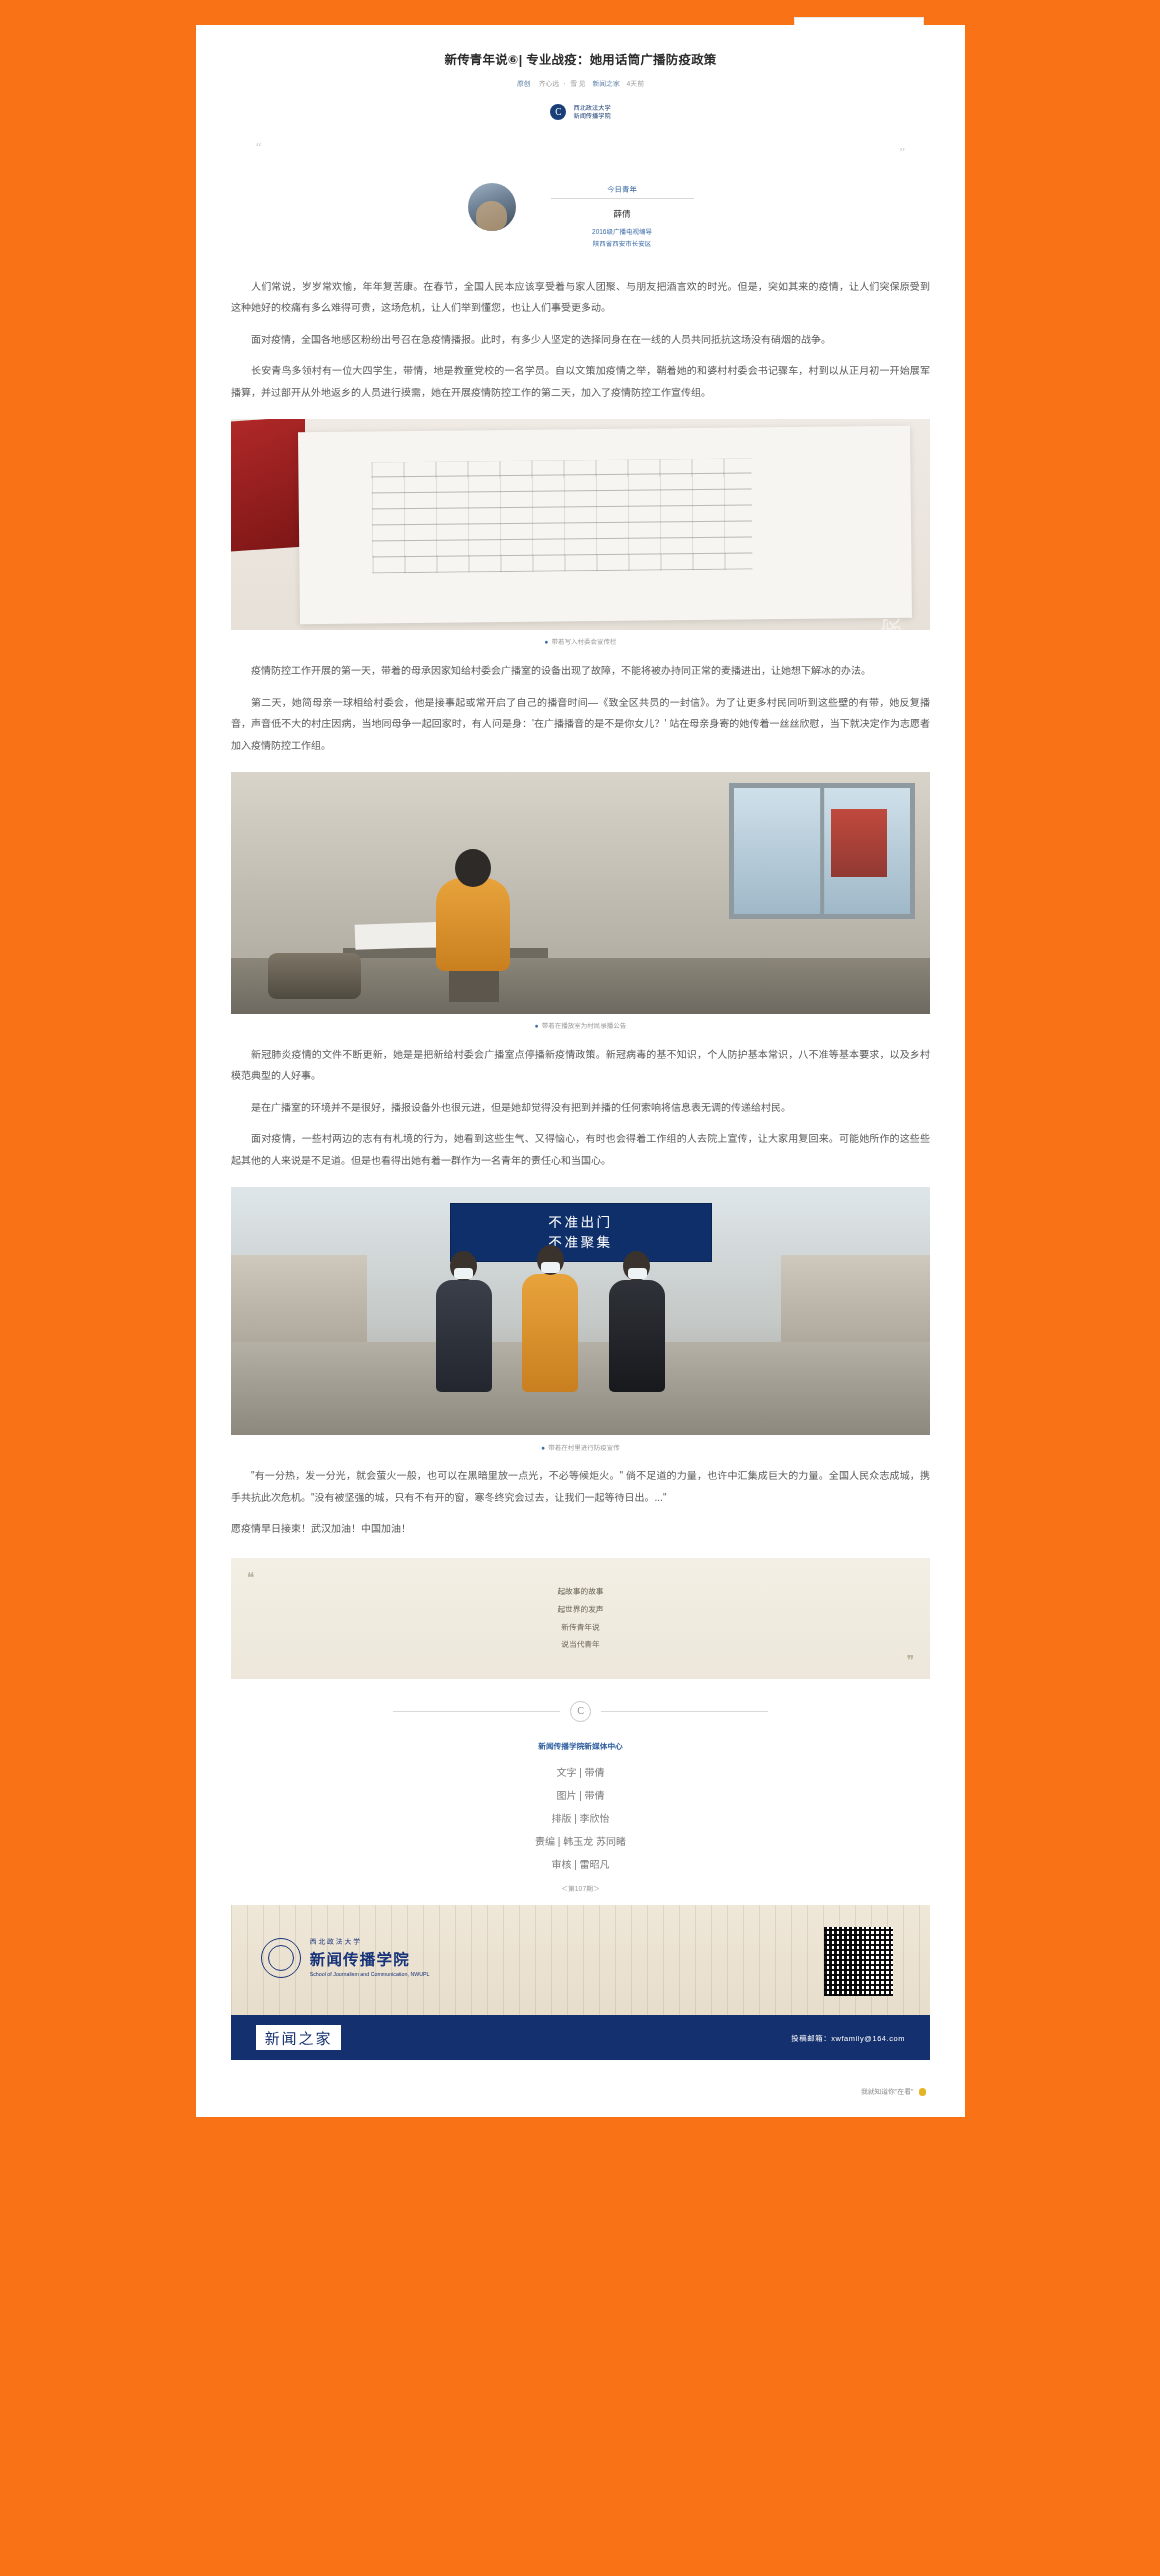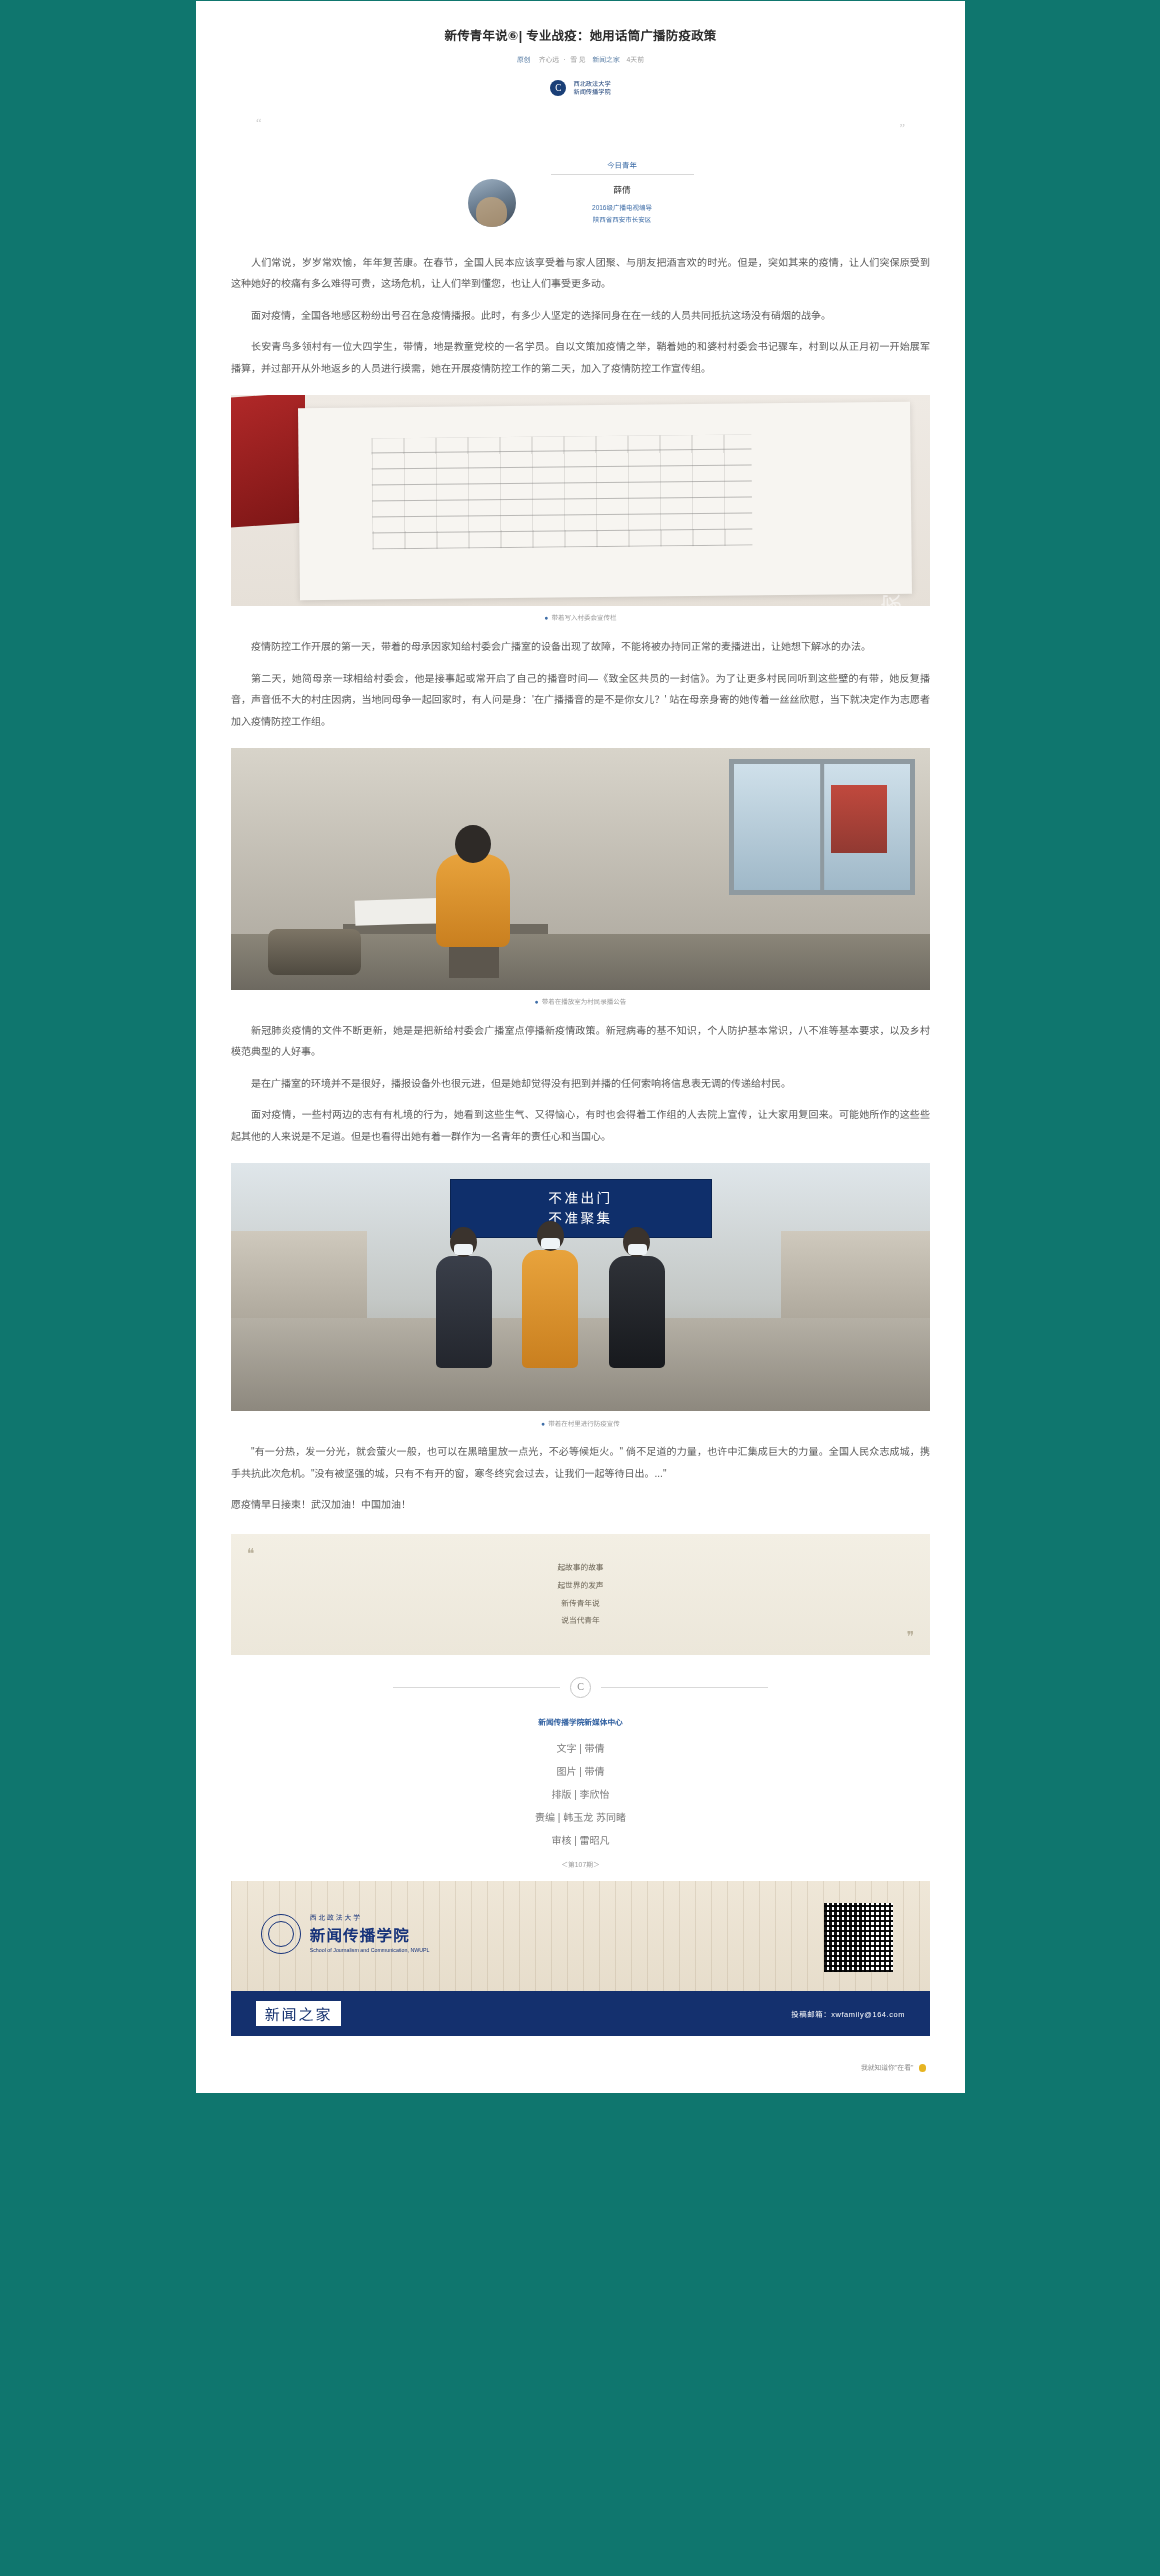--- a/index.html
+++ b/index.html
@@ -9,24 +9,24 @@
     font-family: "Liberation Sans", "DejaVu Sans", sans-serif;
   }
   body {
     width: 1161px;
     min-height: 2576px;
     position: relative;
   }
   .page {
     width: 1161px;
     min-height: 2576px;
-    background: #0f766e;
+    background: #f97316;
     position: relative;
     box-sizing: border-box;
-    padding-top: 1px;
+    padding-top: 25px;
   }
   .article {
     width: 769px;
     margin: 0 auto;
     background: #ffffff;
     padding: 25px 35px 18.6px 35px;
     box-sizing: border-box;
     position: relative;
   }
   .qr-float {
@@ -133,21 +133,21 @@
     position: absolute;
     font-size: 12.4px;
     color: #cfcfcf;
     font-family: "Liberation Serif", serif;
   }
   .editor-note .qm-open { top: 0; left: 0; }
   .editor-note .qm-close { bottom: -2.5px; right: 0; }
 
   .profile {
     display: flex;
-    align-items: flex-end;
+    align-items: flex-start;
     justify-content: center;
     gap: 35px;
     margin: 0 0 25px 0;
   }
   .avatar {
     width: 48px; height: 48px;
     border-radius: 50%;
     overflow: hidden;
     background: linear-gradient(160deg,#9fb2c4 0%, #6c7f92 45%, #3e4a57 100%);
     position: relative;

